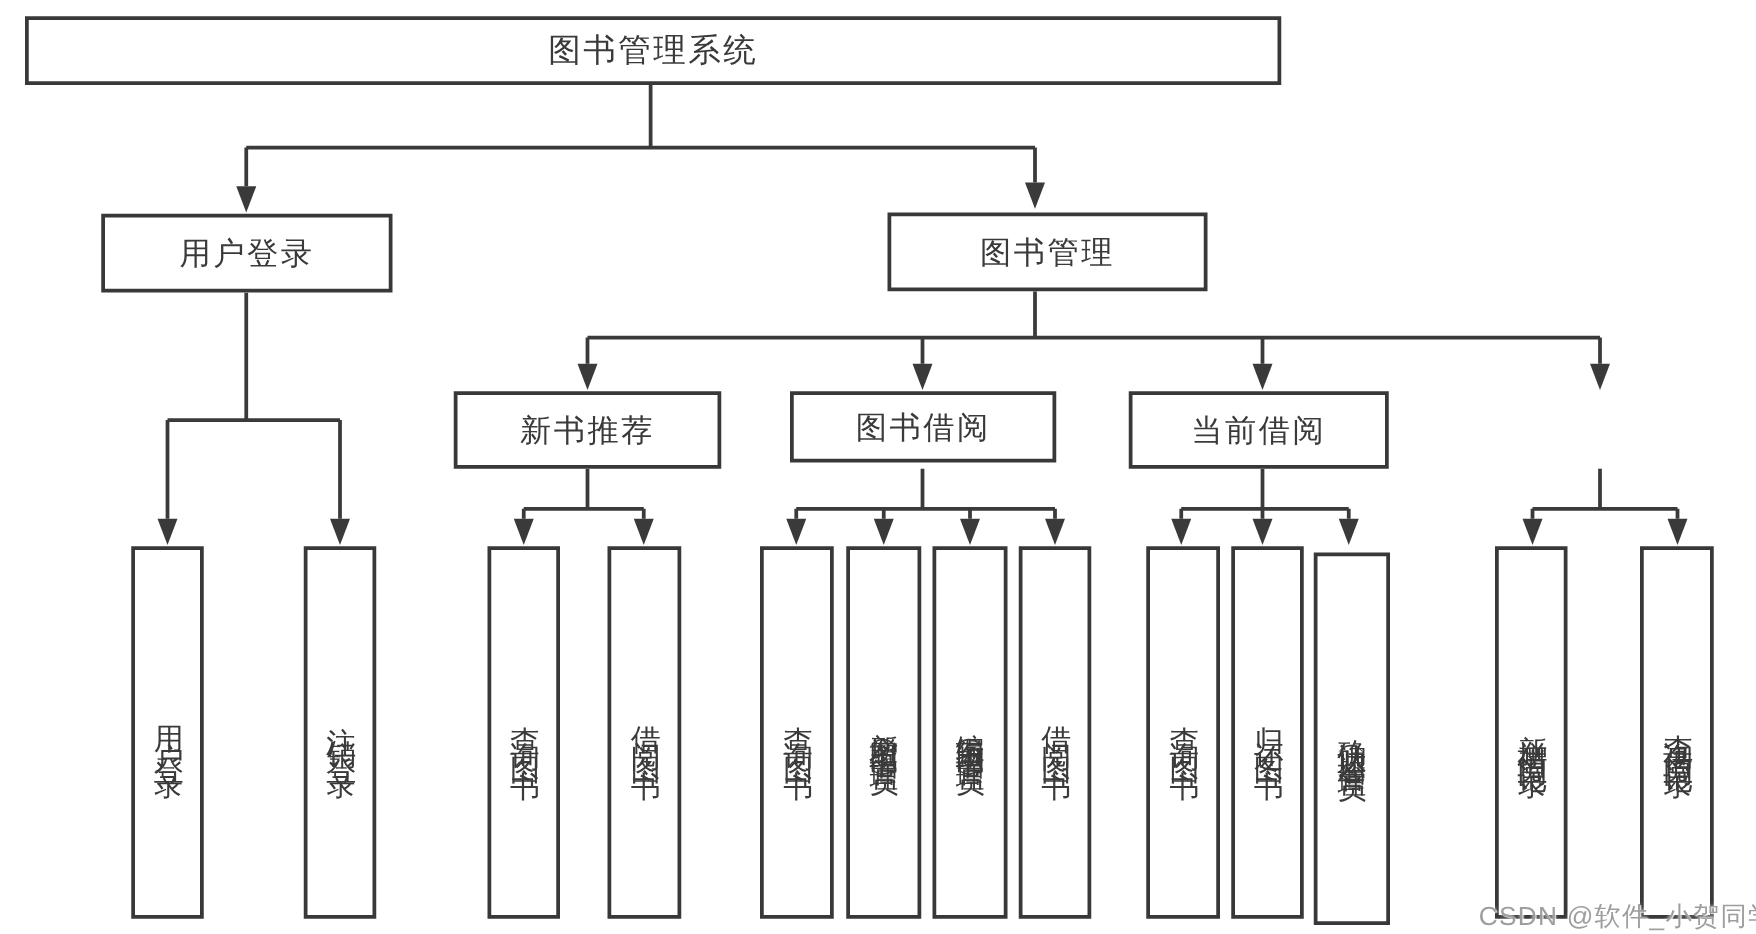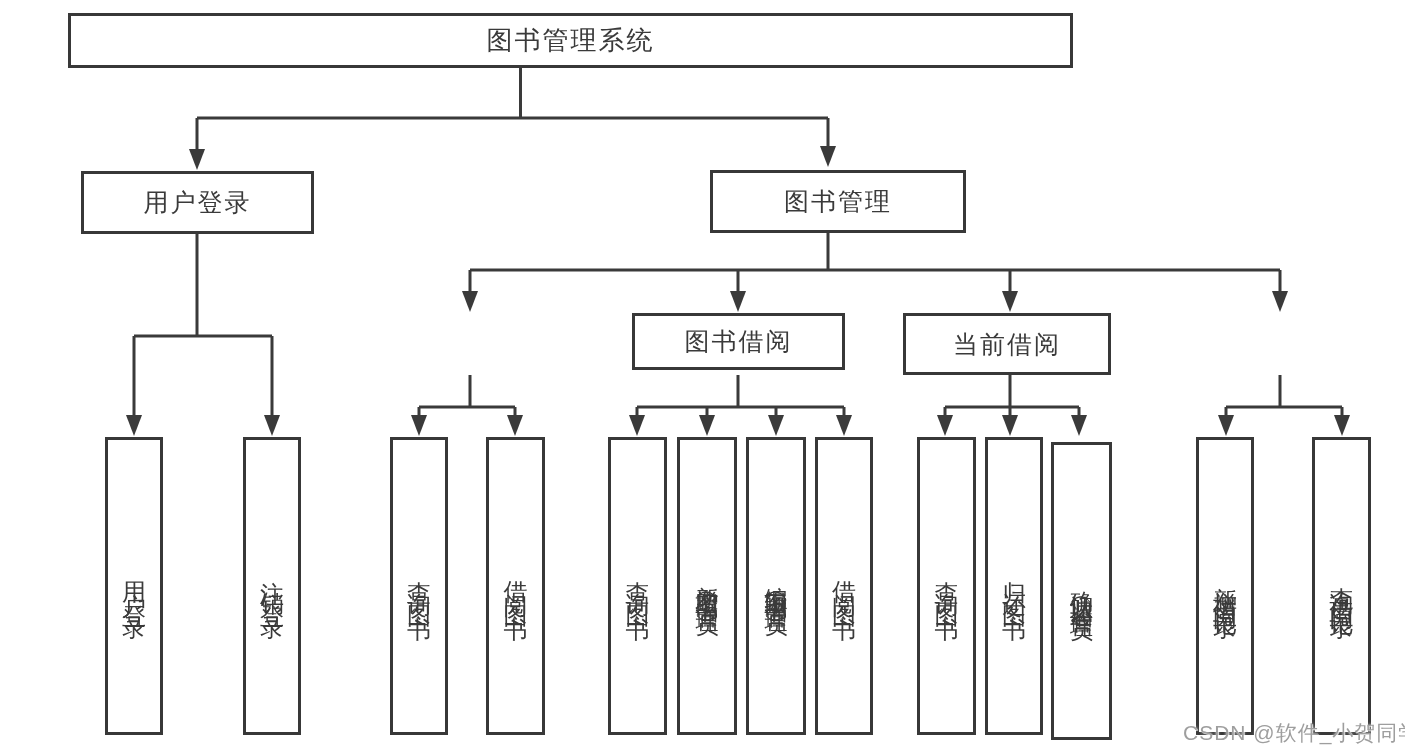--- a/index.html
+++ b/index.html
@@ -17,21 +17,21 @@
   }
   .stage svg{position:absolute;left:0;top:0;pointer-events:none;}
   .lines{fill:none;stroke:var(--line);stroke-width:3;}
   .arrow{fill:var(--line);stroke:none;}
   .node{
     position:absolute;box-sizing:border-box;background:var(--box-fill);
     border:3px solid var(--box-border);color:var(--text);
     display:flex;align-items:center;justify-content:center;
   }
   .h{font-size:25px;letter-spacing:2px;white-space:nowrap;}
-  .root{font-size:26px;margin-left:48px;}
+  .root{font-size:26px;}
   .v{writing-mode:vertical-rl;font-size:24px;line-height:1;}
   .v4{letter-spacing:12px;}
   .v6{letter-spacing:6px;}
   .v9{letter-spacing:4px;font-size:23px;}
   .watermark{
     position:absolute;left:1183px;top:719px;z-index:10;
     font-size:21px;letter-spacing:1px;color:var(--watermark);
     text-shadow:0 0 3px #fff,1px 1px 0 rgba(255,255,255,.7);
     white-space:nowrap;
   }
@@ -70,20 +70,21 @@
     <polygon class="arrow" points="1071,415 1087,415 1079,436"></polygon>
     <polygon class="arrow" points="1218,415 1234,415 1226,436"></polygon>
     <polygon class="arrow" points="1334,415 1350,415 1342,436"></polygon>
   </svg>
 
   <div class="node h root" style="left:20px;top:13px;width:1005px;height:55px">图书管理系统</div>
 
   <div class="node h" style="left:81px;top:171px;width:233px;height:63px">用户登录</div>
   <div class="node h" style="left:710px;top:170px;width:256px;height:63px">图书管理</div>
 
+  <div class="node h" style="left:363px;top:313px;width:214px;height:62px">新书推荐</div>
   <div class="node h" style="left:632px;top:313px;width:213px;height:57px">图书借阅</div>
   <div class="node h" style="left:903px;top:313px;width:208px;height:62px">当前借阅</div>
 
   <div class="node v v4" style="left:105px;top:437px;width:58px;height:298px">用户登录</div>
   <div class="node v v4" style="left:243px;top:437px;width:58px;height:298px">注销登录</div>
 
   <div class="node v v4" style="left:390px;top:437px;width:58px;height:298px">查询图书</div>
   <div class="node v v4" style="left:486px;top:437px;width:59px;height:298px">借阅图书</div>
 
   <div class="node v v4" style="left:608px;top:437px;width:59px;height:298px">查询图书</div>

